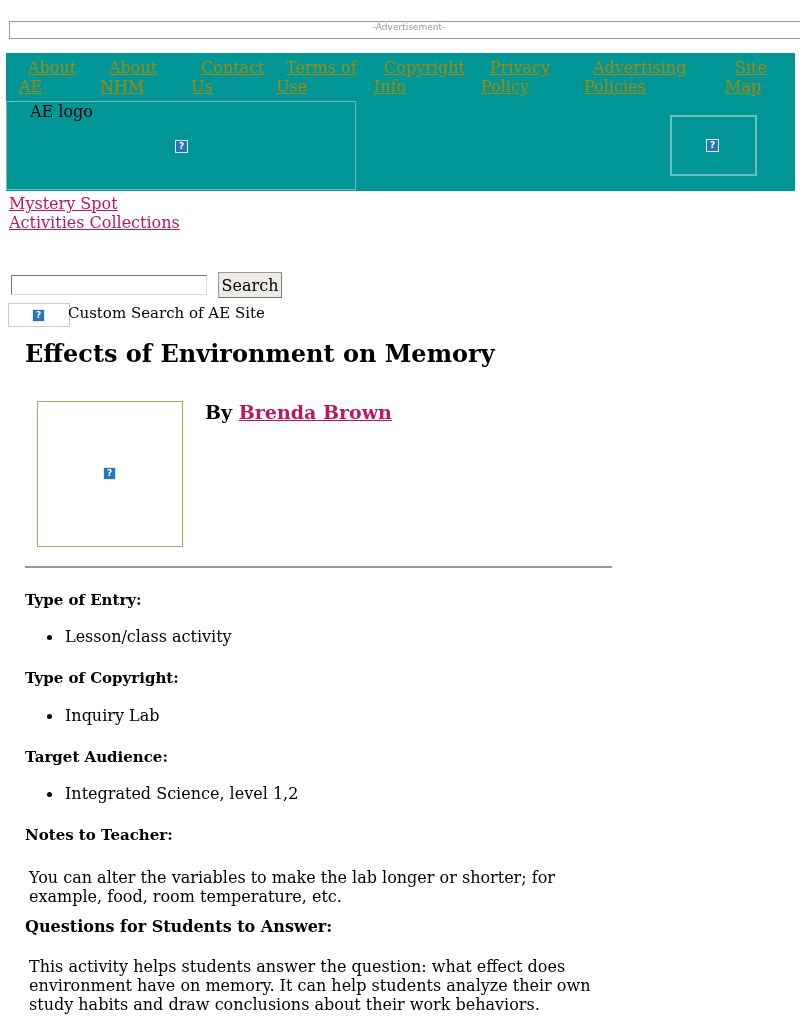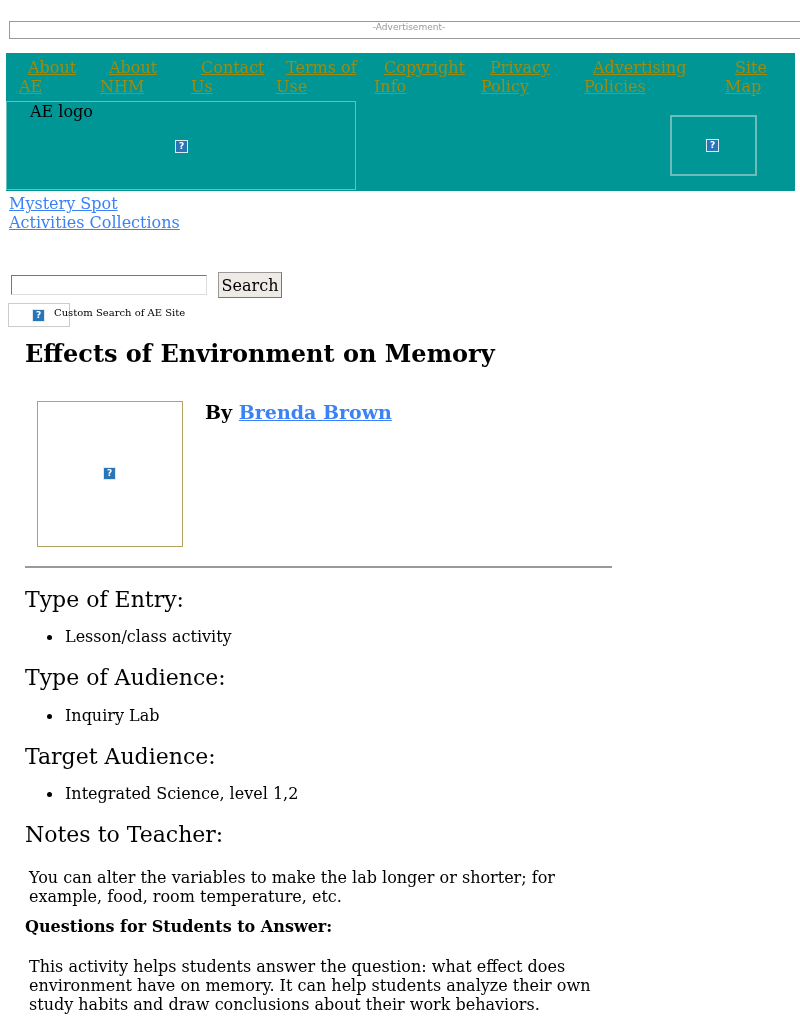--- a/index.html
+++ b/index.html
@@ -1,44 +1,44 @@
 <!DOCTYPE html>
 <html><head>
 <meta charset="utf-8">
 <style>
   html, body { margin:0; padding:0; background:#ffffff; }
   body { width:800px; height:1024px; overflow:hidden; position:relative; font-family:"DejaVu Serif", serif; color:#000; }
-  a { color:#3b82f6; text-decoration:underline; }
+  a { color:#be185d; text-decoration:underline; }
 
   .ad-box { position:absolute; left:9px; top:21px; width:800px; height:18px; border:1px solid #999; box-sizing:border-box; text-align:center; }
   .ad-label { font-family:"DejaVu Sans", sans-serif; font-size:9px; color:#999; line-height:11px; display:block; margin-top:0px; }
 
   .header { position:absolute; left:6px; top:53px; width:789px; height:138px; background:#009696; }
   .nav { position:absolute; left:0; top:0; width:666px; height:48px; font-size:16px; line-height:19px; }
   .nav a { position:absolute; top:5px; color:#9e8a0e; }
 
   .logo-box { position:absolute; left:0px; top:48px; width:350px; height:89px; border:1px solid #6cbcbc; box-sizing:border-box; }
   .logo-alt { position:absolute; left:0; top:0; font-size:16px; color:#000; line-height:20px;margin-left:23px; }
   .broken-img { position:absolute; width:13px; height:13px; background:#2a74b8; border:1px solid #dfe9f3; box-sizing:border-box; color:#fff; font-size:9px; line-height:11px; text-align:center; font-family:"DejaVu Sans", sans-serif; font-weight:bold; }
   .right-box { position:absolute; left:664px; top:62px; width:87px; height:61px; border:2px solid #6cbcbc; box-sizing:border-box; }
 
   .side-links { position:absolute; left:9px; top:194px; font-size:16px; line-height:19px; }
   .side-links a { display:block; }
 
   .search-input { position:absolute; left:11px; top:275px; width:196px; height:20px; border:1px solid #888; border-top-color:#777; border-left-color:#777; border-right-color:#ddd; border-bottom-color:#ddd; box-sizing:border-box; background:#fff; }
   .search-btn { position:absolute; left:218px; top:272px; width:64px; height:26px; background:#eeebe7; border:1px solid #999; border-right-color:#777; border-bottom-color:#777; font-family:"DejaVu Serif", serif; font-size:16px; padding:0; color:#000; }
   .cse-box { position:absolute; left:8px; top:303px; width:62px; height:24px; border:1px solid #ccc; box-sizing:border-box; background:#fff; }
-  .cse-label { position:absolute; left:54px; top:307px; font-size:10px; line-height:12px; }
+  .cse-label { position:absolute; left:68px; top:307px; font-size:15px; line-height:12px; }
 
   .title { position:absolute; left:25px; top:339px; font-size:24px; font-weight:bold; margin:0; line-height:30px; }
   .author-photo { position:absolute; left:37px; top:401px; width:146px; height:146px; border:1px solid #b5a25e; box-sizing:border-box; background:#fff; }
   .byline { position:absolute; left:205px; top:400px; font-size:19px; font-weight:bold; line-height:24px; }
   .rule { position:absolute; left:25px; top:566px; width:587px; height:0; border-top:2px solid #999; }
 
-  .sec-h { position:absolute; left:25px; font-size:22px; font-weight:normal; margin:0; line-height:24px; }
+  .sec-h { position:absolute; left:25px; font-size:15px; font-weight:bold; margin:0; line-height:24px; }
   .bullet { position:absolute; left:65px; font-size:16px; line-height:20px; }
   .bullet::before { content:""; position:absolute; left:-18px; top:8px; width:5px; height:5px; border-radius:50%; background:#000; }
   .para { position:absolute; left:25px; width:570px; font-size:16px; line-height:19px; margin:4px; }
   .sub-h { position:absolute; left:25px; font-size:16px; font-weight:bold; line-height:20px; margin:0; }
 </style>
 </head>
 <body>
 
 <div class="ad-box">
   <span class="ad-label">-Advertisement-</span>
@@ -86,21 +86,21 @@
 <div class="byline">
   <span>By</span>
   <a href="#">Brenda Brown</a>
 </div>
 
 <div class="rule"></div>
 
 <h2 class="sec-h" style="top:588px;">Type of Entry:</h2>
 <div class="bullet" style="top:627px;">Lesson/class activity</div>
 
-<h2 class="sec-h" style="top:666px;">Type of Audience:</h2>
+<h2 class="sec-h" style="top:666px;">Type of Copyright:</h2>
 <div class="bullet" style="top:706px;">Inquiry Lab</div>
 
 <h2 class="sec-h" style="top:745px;">Target Audience:</h2>
 <div class="bullet" style="top:784px;">Integrated Science, level 1,2</div>
 
 <h2 class="sec-h" style="top:823px;">Notes to Teacher:</h2>
 <p class="para" style="top:864px;">You can alter the variables to make the lab longer or shorter; for example, food, room temperature, etc.</p>
 
 <h3 class="sub-h" style="top:917px;">Questions for Students to Answer:</h3>
 <p class="para" style="top:953px; width:575px;">This activity helps students answer the question: what effect does environment have on memory. It can help students analyze their own study habits and draw conclusions about their work behaviors.</p>

